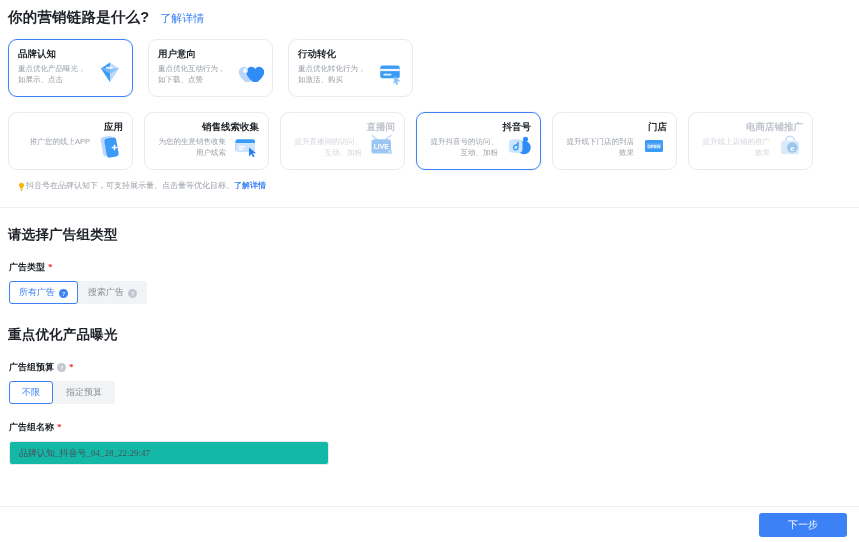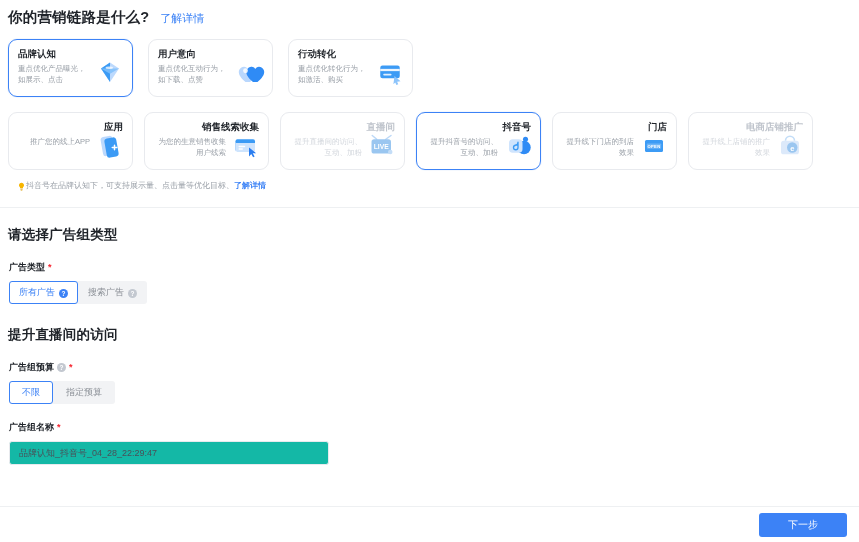--- a/index.html
+++ b/index.html
@@ -68,21 +68,21 @@
   .tip .bulb { width: 9px; height: 9px; flex: 0 0 auto; }
   .tip a { color:#3b82f6; text-decoration:none; font-weight:700; }
 
   .divider { height: 1px; background: #eef0f2; margin: 16px 0 0 0; }
 
   
   .sec { padding: 18px 8px 0 8px; }
   .sec-h2 {
     font-size: 13.5px; font-weight: 700; color: #1f2329; letter-spacing: .2px;
   }
-  .field { margin-top: 17px; padding-left: 1px; }
+  .field { margin-top: 17px; padding-left: 1px; font-family: Liberation Serif, serif; }
   .f-label {
     display: flex; align-items: center; gap: 3px;
     font-size: 9px; font-weight: 700; color: #1f2329; margin-bottom: 7px;
   }
   .req { color: #f5222d; font-size: 9px; line-height: 1; }
   .qmark {
     display:inline-block; width: 9px; height: 9px; border-radius: 50%;
     background: #c3c8d0; color:#fff; font-size: 6.5px; line-height: 9px;
     text-align:center; font-weight:700;
   }
@@ -263,21 +263,21 @@
         </div>
         <div class="seg-item">
           <span>搜索广告</span>
           <span class="qmark">?</span>
         </div>
       </div>
     </div>
   </div>
 
   <div class="sec" style="padding-top:22px;">
-    <div class="sec-h2">提升直播间的访问</div>
+    <div class="sec-h2">重点优化产品曝光</div>
 
     <div class="field">
       <div class="f-label">
         <span>广告组预算</span>
         <span class="qmark">?</span>
         <span class="req">*</span>
       </div>
       <div class="seg2">
         <div class="seg-item active">不限</div>
         <div class="seg-item">指定预算</div>

